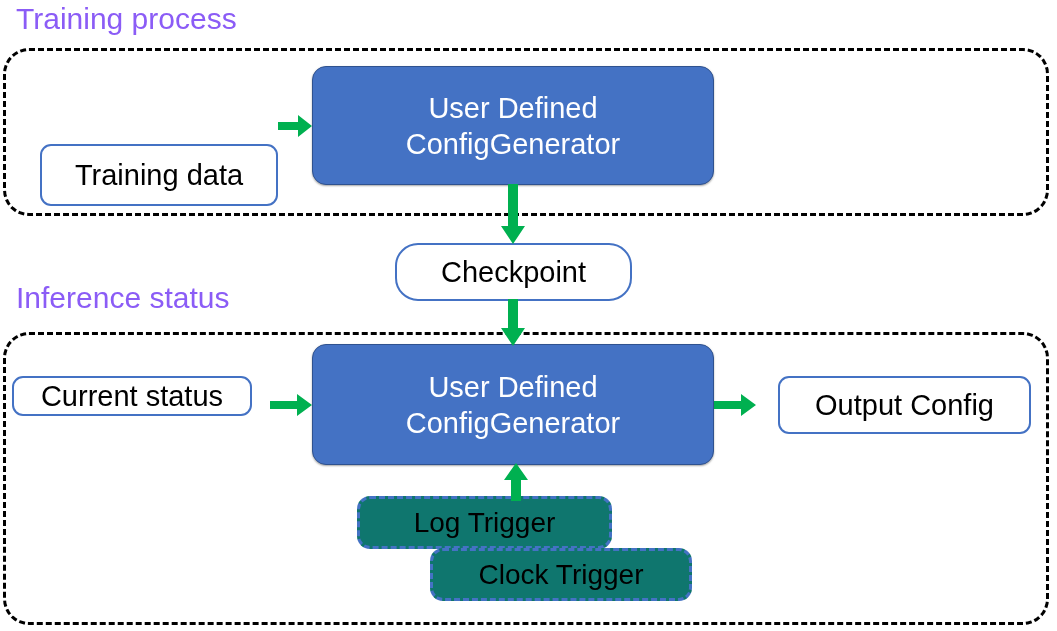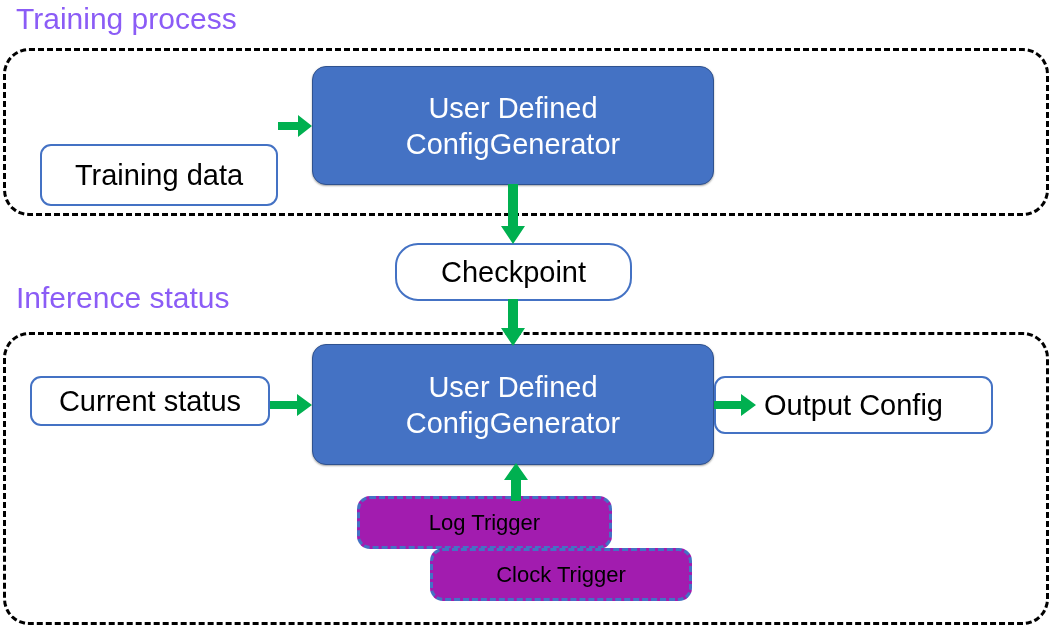--- a/index.html
+++ b/index.html
@@ -55,46 +55,46 @@
   .node-plain {
     background: #ffffff;
     border: 2px solid #4472C4;
     border-radius: 11px;
     color: #000000;
     font-size: 29px;
     line-height: 33px;
   }
   #node-training-data  { left: 40px;  top: 96px;  width: 238px; height: 62px; margin-top: 48px; }
   #node-checkpoint     { left: 395px; top: 243px; width: 237px; height: 58px; border-radius: 23px; }
-  #node-current-status { left: 30px;  top: 376px; width: 240px; height: 50px; }
-  #node-output-config  { left: 714px; top: 376px; width: 279px; height: 58px; text-align: center; }
+  #node-current-status { left: 12px;  top: 376px; width: 240px; height: 40px; }
+  #node-output-config  { left: 778px; top: 376px; width: 253px; height: 58px; text-align: center; }
 
   
   .node-filled {
     background: #4472C4;
     border: 1px solid #2F528F;
     border-radius: 14px;
     color: #ffffff;
     font-size: 29px;
     line-height: 36px;
     flex-direction: column;
     box-shadow: 0 1px 2px rgba(0,0,0,0.35);
     align-items: center;
   }
   #node-generator-training  { left: 312px; top: 66px;  width: 402px; height: 119px; }
   #node-generator-inference { left: 312px; top: 344px; width: 402px; height: 121px; }
   .node-filled .line { display: block; }
 
   
   .node-trigger {
-    background: #a21caf;
+    background: #0f766e;
     border: 3px dashed #4472C4;
     border-radius: 13px;
     color: #000000;
-    font-size: 22px;
+    font-size: 28px;
     line-height: 33px;
   }
   #node-log-trigger   { left: 357px; top: 496px; width: 255px; height: 53px; z-index: 3; }
   #node-clock-trigger { left: 430px; top: 548px; width: 262px; height: 53px; z-index: 4; }
 
   
   .arrow {
     position: absolute;
     z-index: 5;
   }

